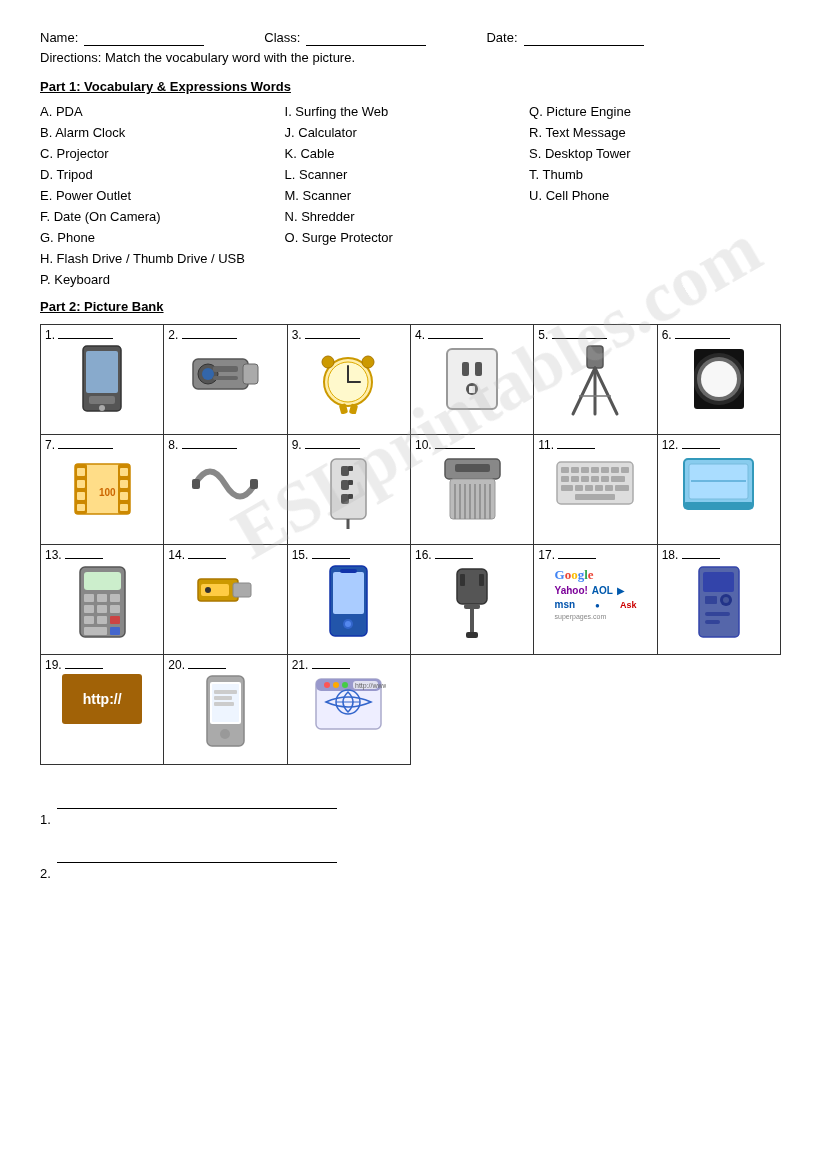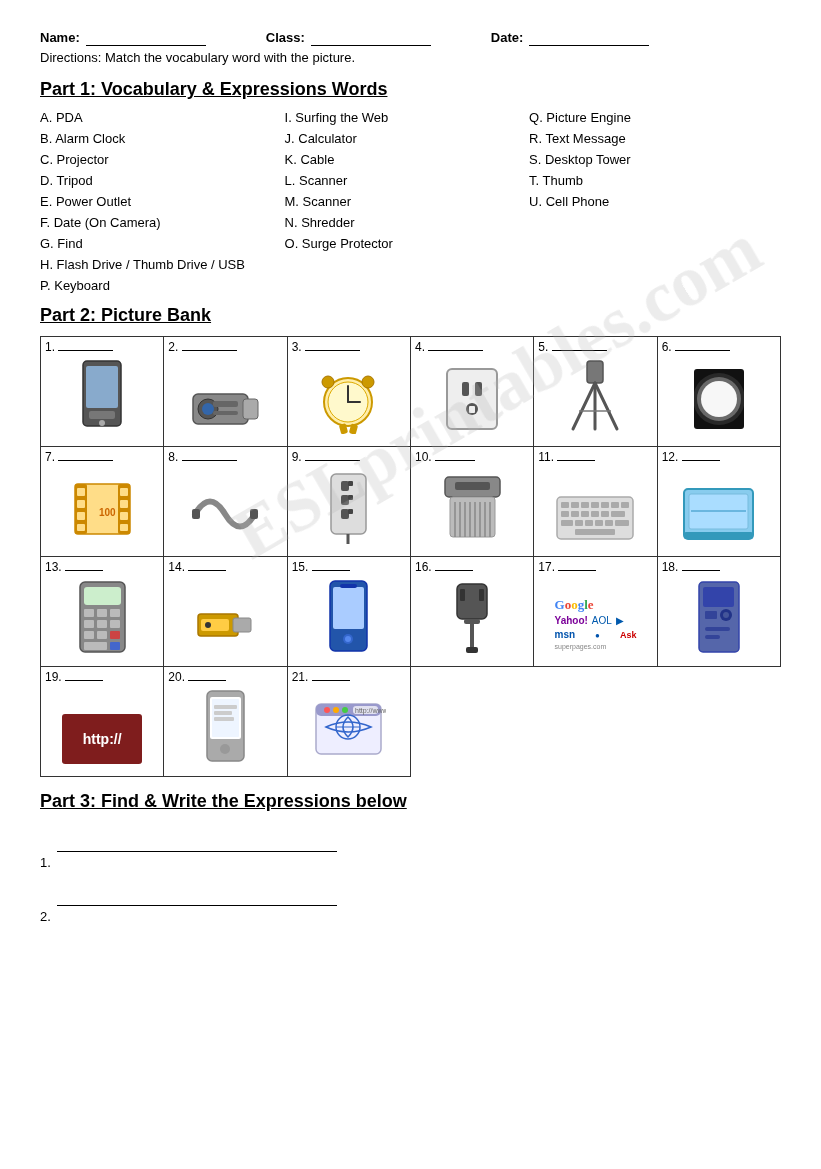--- a/index.html
+++ b/index.html
@@ -14,32 +14,32 @@
     }
     .header-row {
       display: flex;
       gap: 60px;
       margin-bottom: 4px;
     }
     .header-field {
       display: flex;
       gap: 6px;
     }
-    .header-label { font-weight: bold; }
+    .header-label { font-weight: normal; }
     .header-line {
       border-bottom: 1px solid #000;
       min-width: 120px;
       display: inline-block;
     }
     .directions { margin-bottom: 14px; font-size: 13px; }
     .section-title {
       font-weight: bold;
       text-decoration: underline;
       margin-bottom: 10px;
-      font-size: 18px;
+      font-size: 13px;
     }
     .vocab-item { font-size: 13px; }
     .picture-bank-table {
       border-collapse: collapse;
       width: 100%;
       margin-bottom: 14px;
     }
     .picture-bank-table td {
       border: 1px solid #333;
       width: 115px;
@@ -52,21 +52,21 @@
       font-size: 12px;
       margin-bottom: 2px;
     }
     .cell-blank {
       border-bottom: 1px solid #000;
       display: inline-block;
       width: 55px;
     }
     .cell-image {
       display: flex;
-      align-items: flex-end;
+      align-items: flex-start;
       justify-content: center;
       height: 78px;
       font-size: 11px;
       color: #555;
       text-align: center;
     }
     .watermark {
       position: fixed;
       top: 350px;
       left: 200px;
@@ -97,27 +97,27 @@
     
     .search-logos {
       display: flex;
       flex-direction: column;
       align-items: flex-start;
       font-size: 9px;
       line-height: 1.4;
       padding: 2px;
     }
     .yahoo-text { color: #7b0099; font-weight: bold; font-size: 10px; }
-    .aol-text { color: #0059ad; font-weight: normal; font-size: 10px; }
+    .aol-text { color: #0059ad; font-weight: bold; font-size: 10px; }
     .msn-text { color: #0053ad; font-weight: bold; font-size: 10px; }
     .ask-text { color: #cc0000; font-size: 9px; font-weight: bold; }
     .sp-text { color: #888; font-size: 7px; }
 
     .http-box {
-      background: #7f1d1d;
+      background: #a16207;
       color: white;
       font-size: 14px;
       font-weight: bold;
       width: 80px;
       height: 50px;
       display: flex;
       align-items: center;
       justify-content: center;
       border-radius: 3px;
     }
@@ -154,21 +154,21 @@
       <div class="vocab-item">B. Alarm Clock</div>
       <div style="height:6px"></div>
       <div class="vocab-item">C.  Projector</div>
       <div style="height:6px"></div>
       <div class="vocab-item">D. Tripod</div>
       <div style="height:6px"></div>
       <div class="vocab-item">E. Power Outlet</div>
       <div style="height:6px"></div>
       <div class="vocab-item">F. Date (On Camera)</div>
       <div style="height:6px"></div>
-      <div class="vocab-item">G. Find</div>
+      <div class="vocab-item">G. Phone</div>
       <div style="height:6px"></div>
       <div class="vocab-item">H.  Flash Drive / Thumb Drive / USB</div>
       <div style="height:6px"></div>
       <div class="vocab-item">P. Keyboard</div>
     </td>
     <td style="vertical-align:top; width:33%; padding-right:8px;">
       <div class="vocab-item">I. Surfing the Web</div>
       <div style="height:6px"></div>
       <div class="vocab-item">J. Calculator</div>
       <div style="height:6px"></div>
@@ -534,21 +534,20 @@
           <line x1="25" y1="28" x2="49" y2="28" stroke="#3366cc" stroke-width="1"></line>
         </svg>
       </div>
     </td>
     <td colspan="3" style="border:none; background:white;"></td>
   </tr>
 </tbody>
   </table>
 
 <div class="part3-section">
-  <div class="section-title">Part 3: Find &amp; Write the Expressions below</div>
   <div style="height:12px"></div>
   <div class="write-row">
     <span class="write-num">1.</span>
     <span class="write-line"></span>
   </div>
   <div class="write-row">
     <span class="write-num">2.</span>
     <span class="write-line"></span>
   </div>
 </div>

